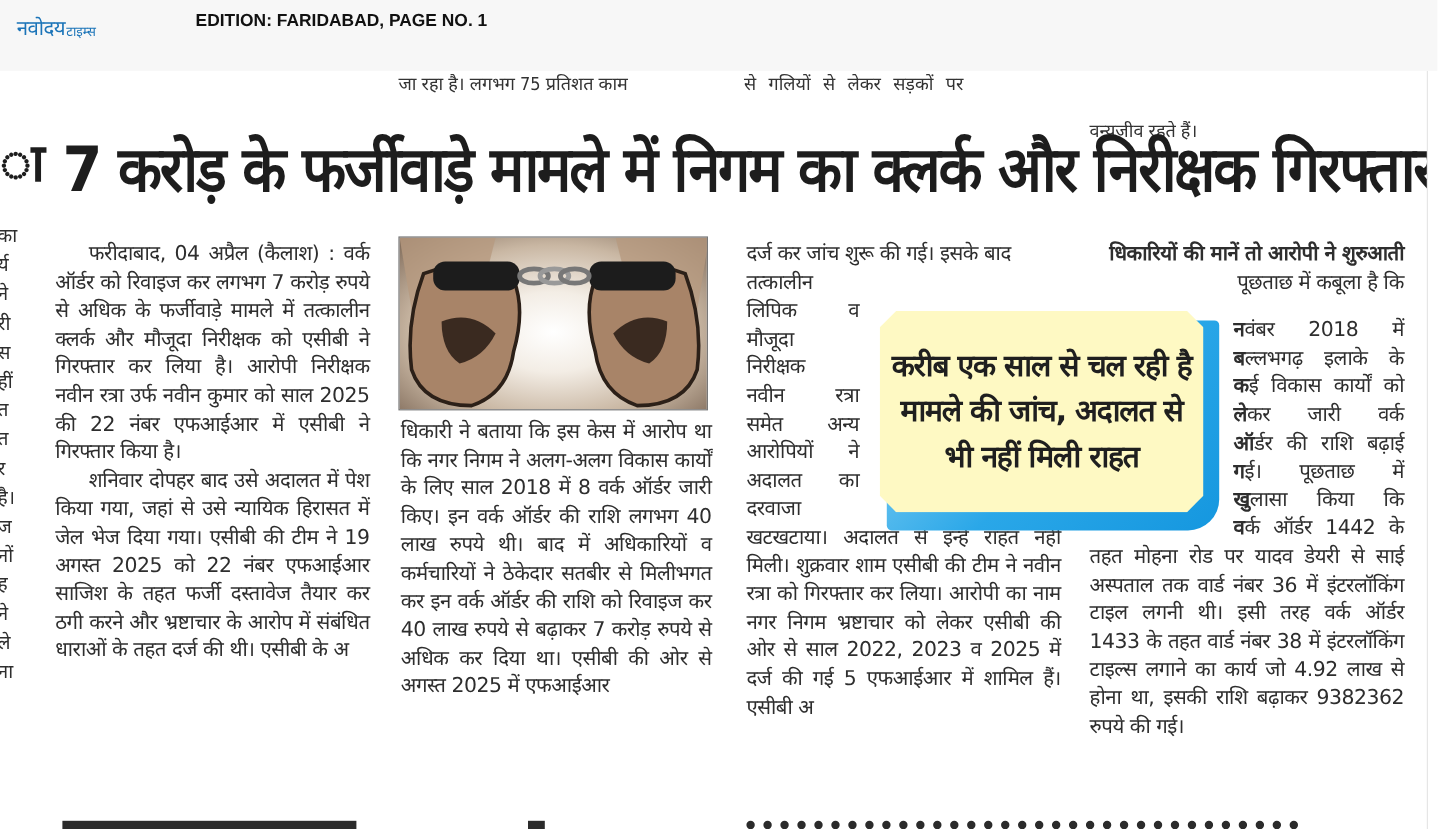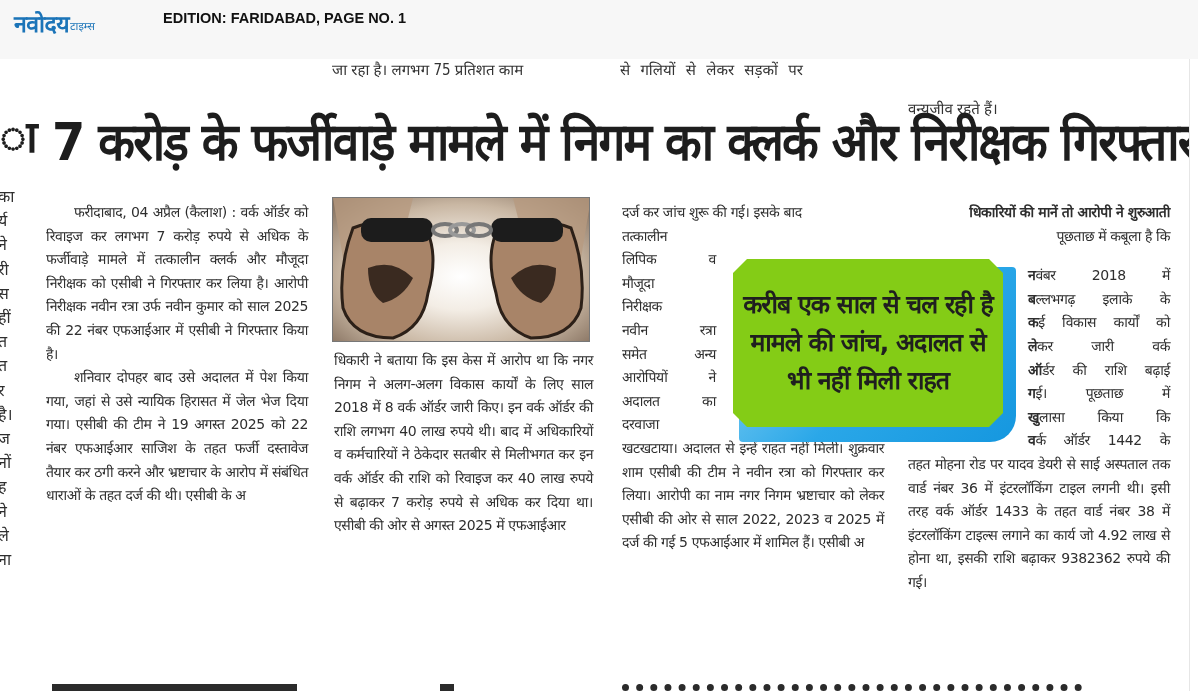--- a/index.html
+++ b/index.html
@@ -7,21 +7,21 @@
     body { font-family: "DejaVu Sans", sans-serif; color: #2a2a2a; position: relative; }
 
     .topbar {
       position: absolute; left: 0; top: 0; width: 1198px; height: 59px;
       background: #f7f7f7; z-index: 5;
     }
     .logo {
       position: absolute; left: 14px; top: 9px; height: 26px;
       display: flex; align-items: flex-end; color: #1b74b8;
     }
-    .logo-main { font-family: "DejaVu Sans", sans-serif; font-weight: bold; font-size: 23px; letter-spacing: -0.5px; line-height: 22px; }
+    .logo-main { font-family: "DejaVu Sans", sans-serif; font-weight: normal; font-size: 17px; letter-spacing: -0.5px; line-height: 22px; }
     .logo-sub { font-family: "DejaVu Sans", sans-serif; font-size: 11px; line-height: 16px; margin-left: 1px; }
     .meta {
       position: absolute; left: 163px; top: 8px;
       font-family: "Liberation Sans", sans-serif; font-weight: bold; font-size: 14.5px; line-height: 21px; color: #111;
     }
 
     .page {
       position: absolute; left: 0; top: 59px; width: 1190px; height: 632px;
       background: #ffffff; overflow: hidden; border-right: 1px solid #e6e6e6;
     }
@@ -32,21 +32,21 @@
 
     .headline {
       position: absolute; left: 52px; top: 44px; width: 1115px; height: 78px;
       font-family: "DejaVu Sans", sans-serif; font-weight: bold; font-size: 52px; line-height: 78px;
       color: #1d1d1d; white-space: nowrap; letter-spacing: -2px;
       transform: scaleX(0.92); transform-origin: left center;
     }
     .left-frag-title { position: absolute; left: 0; top: 48px; font-weight: bold; font-size: 44px; line-height: 60px; color: #1d1d1d; }
 
     .col {
-      position: absolute; font-size: 14px; line-height: 23.6px; color: #2e2e2e; text-align: justify;
+      position: absolute; font-size: 17px; line-height: 23.6px; color: #2e2e2e; text-align: justify;
       font-family: "DejaVu Sans", sans-serif; letter-spacing: -0.4px;
     }
     .col p { margin: 0; }
     .indent { text-indent: 28px; }
 
     .frag-col { position: absolute; left: 0; top: 126px; width: 18px; overflow: hidden; font-size: 16px; line-height: 24.2px; white-space: nowrap; color: #2e2e2e; }
     .frag-col span { display: block; margin-left: -2px; }
 
     .photo {
       position: absolute; left: 332px; top: 138px; width: 258px; height: 145px;
@@ -55,21 +55,21 @@
     }
 
     .pull {
       position: absolute; left: 733px; top: 200px; width: 277px; height: 177px;
     }
     .pull-shadow {
       position: absolute; left: 6px; top: 8px; width: 277px; height: 175px; border-radius: 26px 4px 26px 4px;
       background: linear-gradient(135deg, #9fdcf7 0%, #2aa7e8 55%, #1597df 100%);
     }
     .pull-box {
-      position: absolute; left: 0; top: 0; width: 270px; height: 168px; background: #84cc16;
+      position: absolute; left: 0; top: 0; width: 270px; height: 168px; background: #fef9c3;
       border-radius: 0 0 0 0;
       clip-path: polygon(14px 0, 256px 0, 270px 14px, 270px 154px, 256px 168px, 14px 168px, 0 154px, 0 14px);
       display: flex; align-items: center; justify-content: center; text-align: center;
       padding: 0 8px;
     }
     .pull-text {
       font-family: "DejaVu Sans", sans-serif; font-weight: bold; font-size: 25px; line-height: 38px; color: #1f1f1f;
       letter-spacing: -1px;
     }
 

